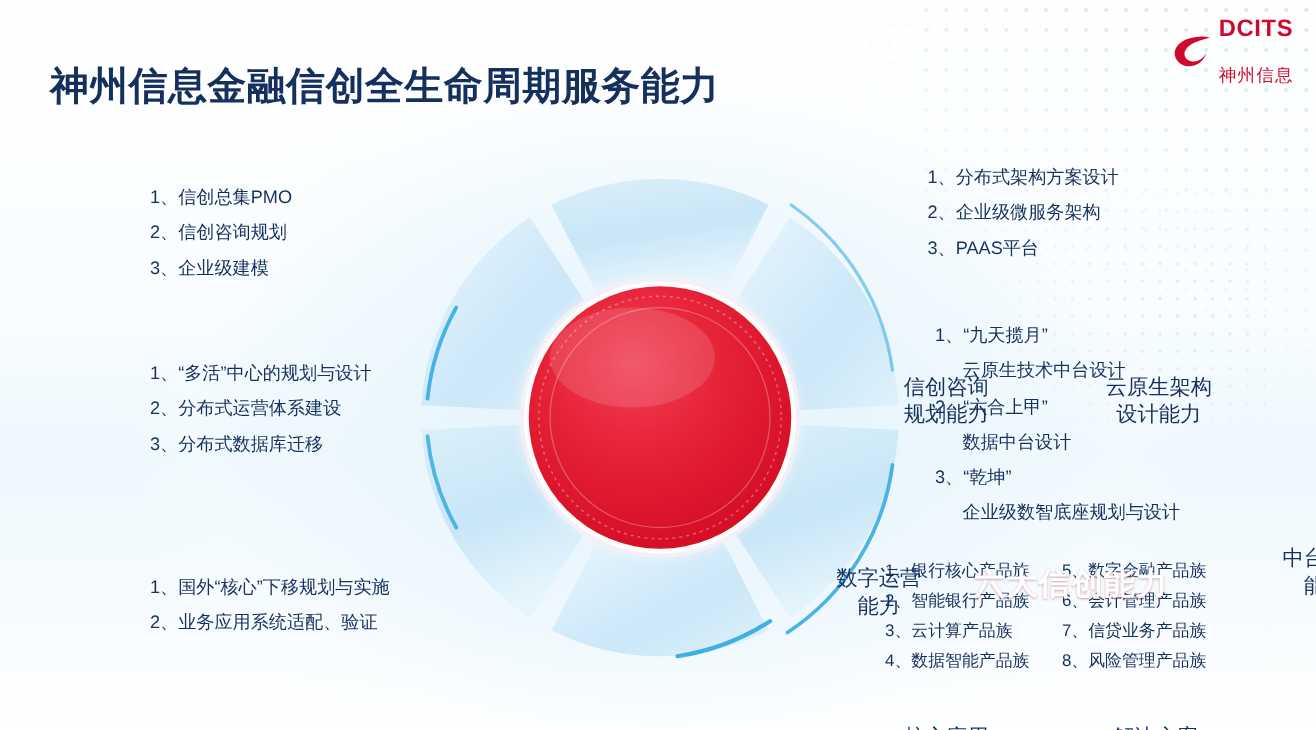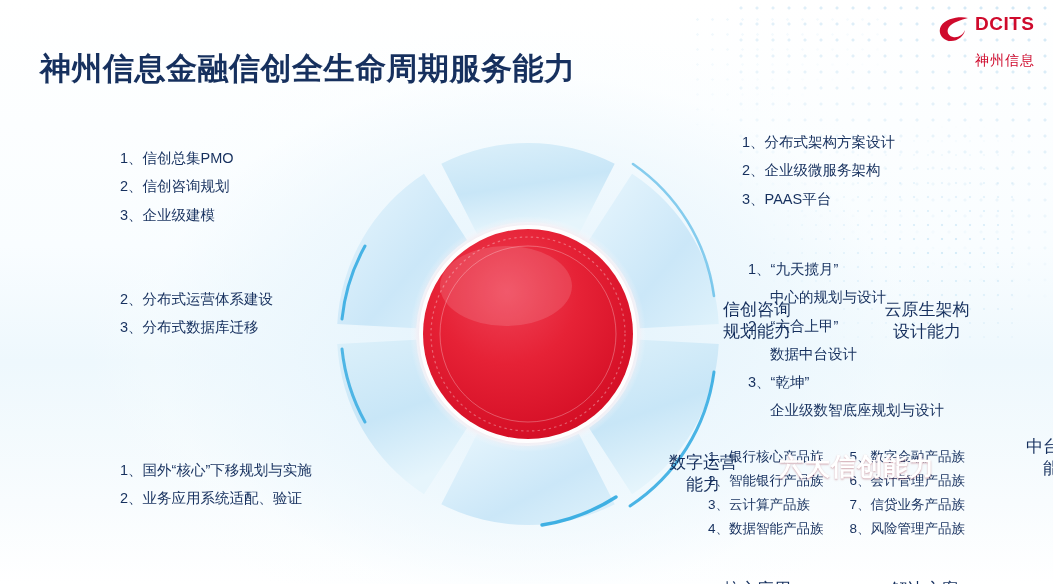--- a/index.html
+++ b/index.html
@@ -35,21 +35,21 @@
   #dots3{
     position:absolute;left:690px;top:12px;width:200px;height:120px;
     background-image:radial-gradient(circle, rgba(160,210,238,.35) 1px, rgba(255,255,255,0) 1.5px);
     background-size:15px 15px;
     -webkit-mask-image:linear-gradient(160deg, rgba(0,0,0,.5) 0%, rgba(0,0,0,0) 70%);
     mask-image:linear-gradient(160deg, rgba(0,0,0,.5) 0%, rgba(0,0,0,0) 70%);
     pointer-events:none;
   }
 
   
-  .logo{position:absolute;right:18px;top:14px;display:flex;gap:3px;}
+  .logo{position:absolute;right:18px;top:14px;display:flex;align-items:center;gap:3px;}
   .logo-mark{width:34px;height:30px;}
   .logo-txt{display:flex;flex-direction:column;line-height:1;}
   .logo-en{font-size:19px;font-weight:bold;color:#cf0a2c;letter-spacing:.5px;font-family:"Liberation Sans",sans-serif;}
   .logo-cn{font-size:14px;font-weight:normal;color:#cf0a2c;letter-spacing:1px;margin-top:20px;}
 
   .title{
     position:absolute;left:40px;top:48px;
     font-size:31px;font-weight:bold;color:#16305e;
     letter-spacing:.5px;white-space:nowrap;
     font-family:"DejaVu Sans","Liberation Sans",sans-serif;
@@ -109,38 +109,39 @@
 
   <div class="title">神州信息金融信创全生命周期服务能力</div>
 
   <div class="list" id="list-tl">
     <div class="row">1、信创总集PMO</div>
     <div class="row">2、信创咨询规划</div>
     <div class="row">3、企业级建模</div>
   </div>
 
   <div class="list" id="list-ml">
+    <div class="row">1、“多活”中心的规划与设计</div>
     <div class="row">2、分布式运营体系建设</div>
     <div class="row">3、分布式数据库迁移</div>
   </div>
 
   <div class="list" id="list-bl">
     <div class="row">1、国外“核心”下移规划与实施</div>
     <div class="row">2、业务应用系统适配、验证</div>
   </div>
 
   <div class="list" id="list-tr">
     <div class="row">1、分布式架构方案设计</div>
     <div class="row">2、企业级微服务架构</div>
     <div class="row">3、PAAS平台</div>
   </div>
 
   <div class="list" id="list-mr">
     <div class="row">1、“九天揽月”</div>
-    <div class="sub">中心的规划与设计</div>
+    <div class="sub">云原生技术中台设计</div>
     <div class="row">2、“六合上甲”</div>
     <div class="sub">数据中台设计</div>
     <div class="row">3、“乾坤”</div>
     <div class="sub">企业级数智底座规划与设计</div>
   </div>
 
   <div class="list" id="list-br">
     <div>
       <div class="row">1、银行核心产品族</div>
       <div class="row">2、智能银行产品族</div>

